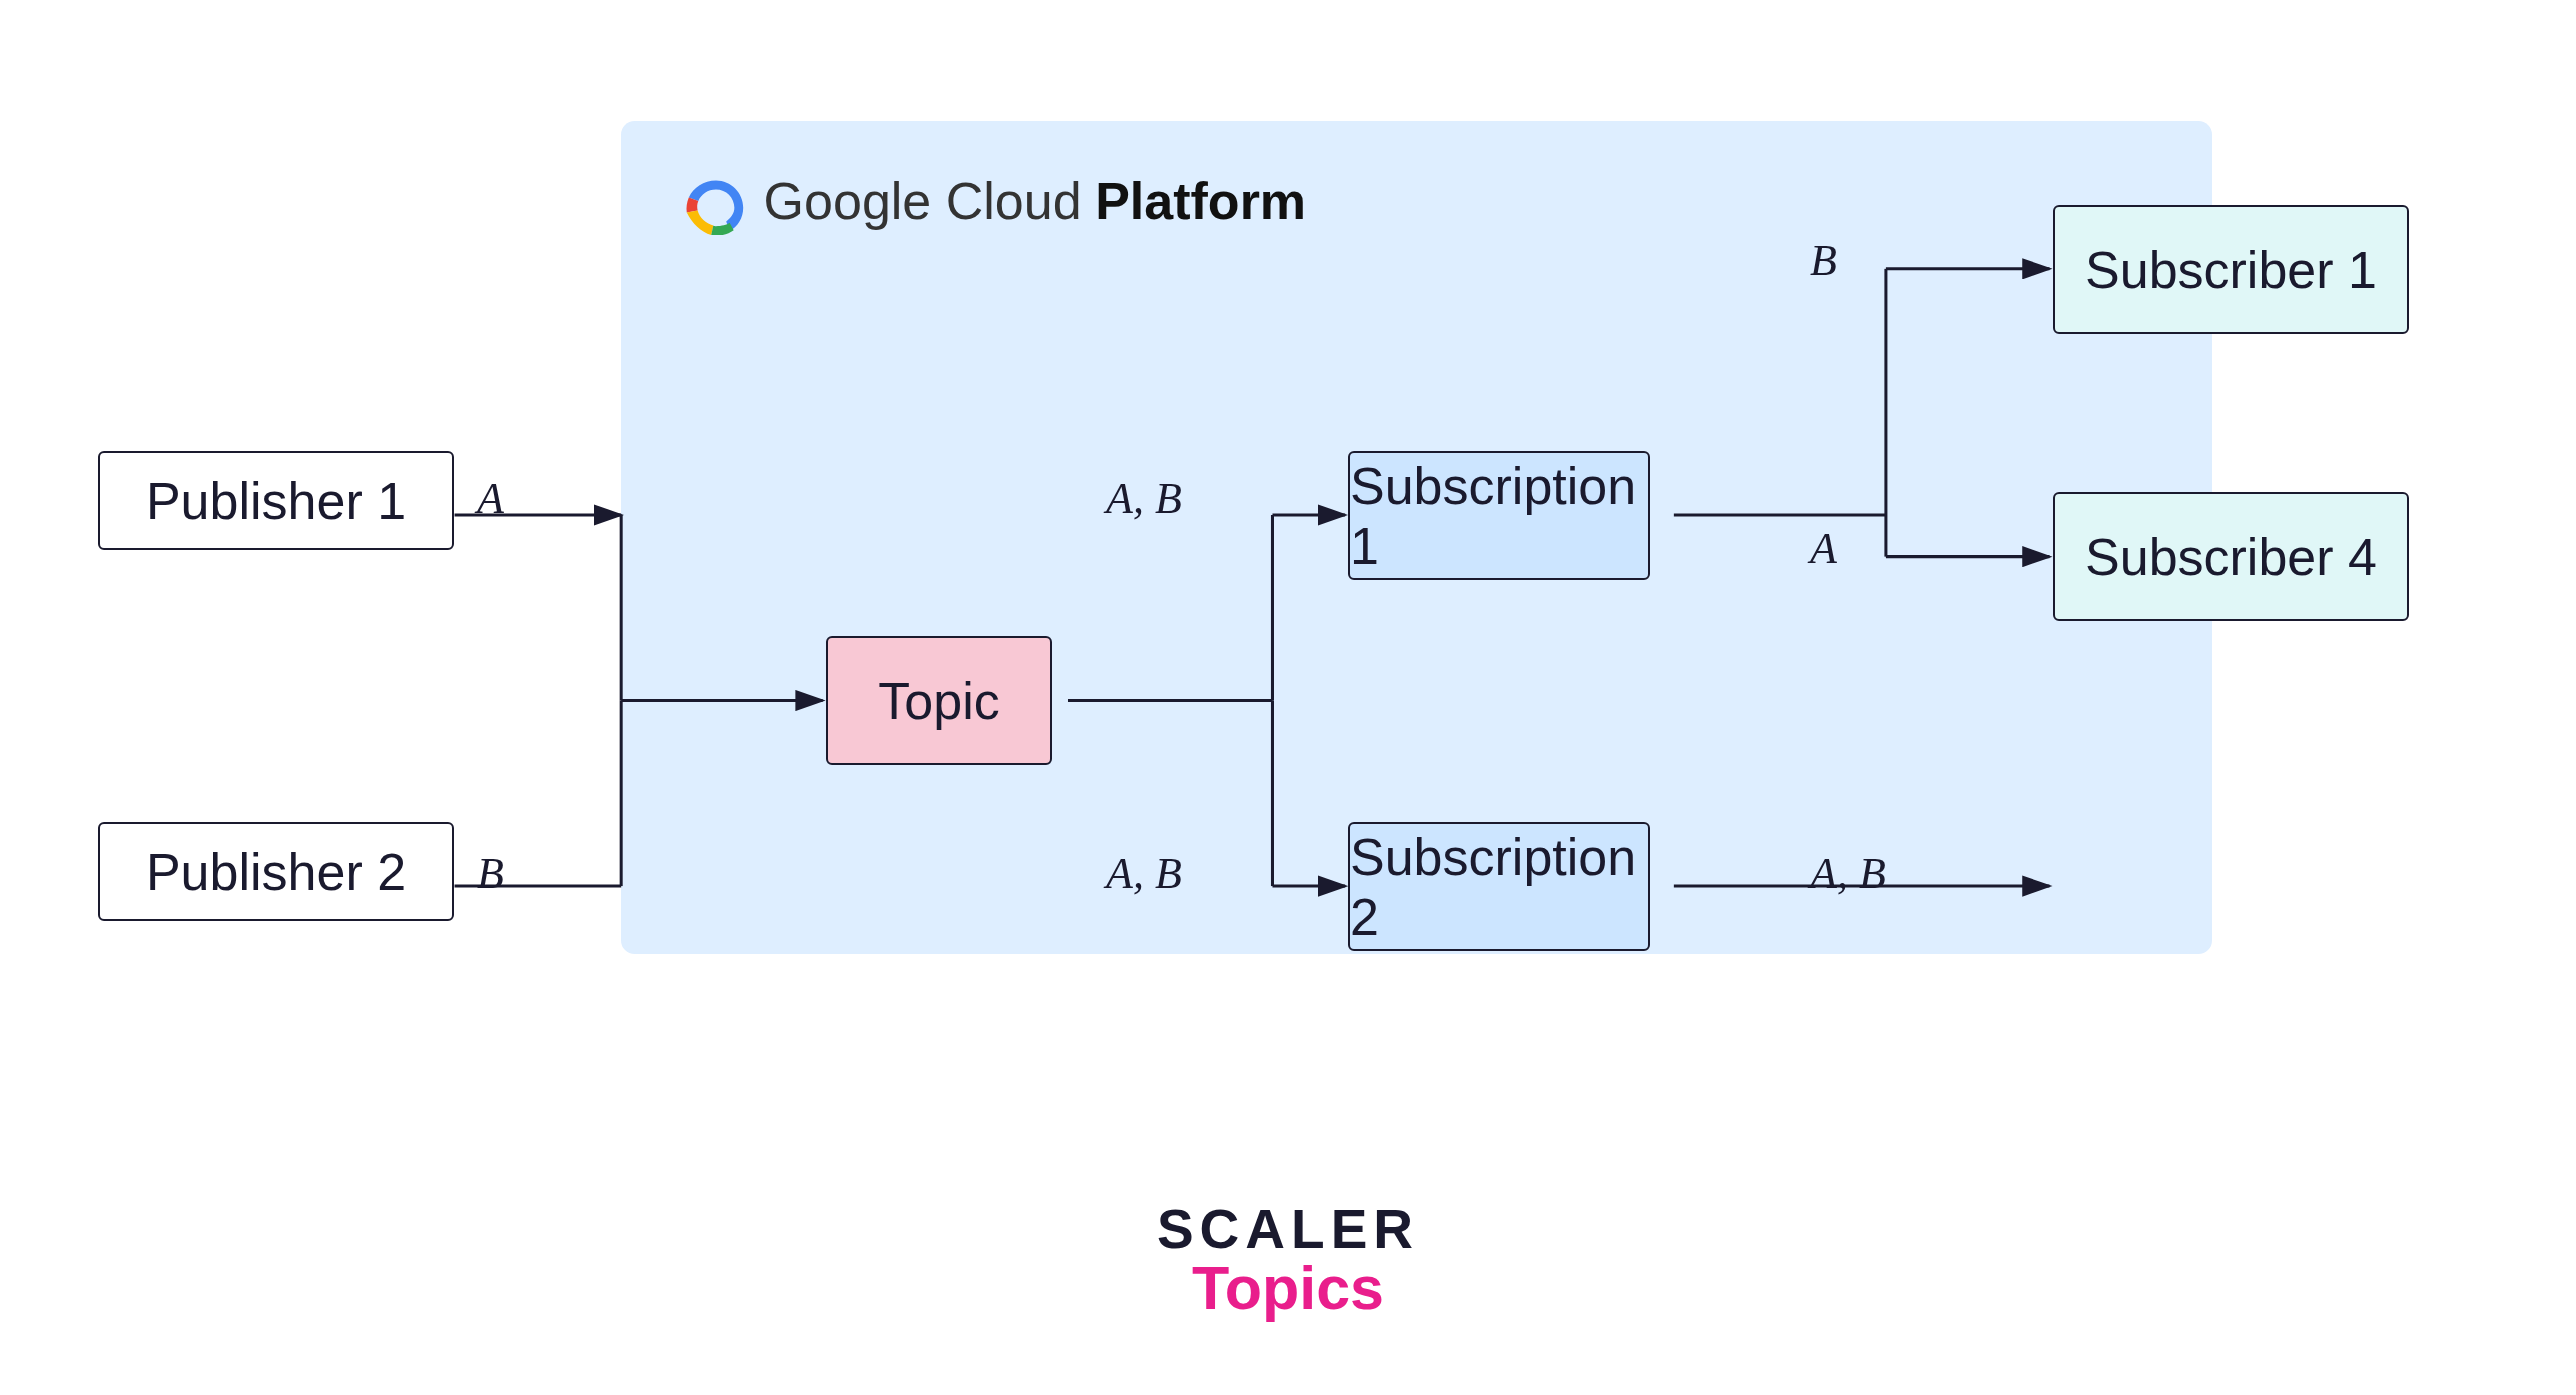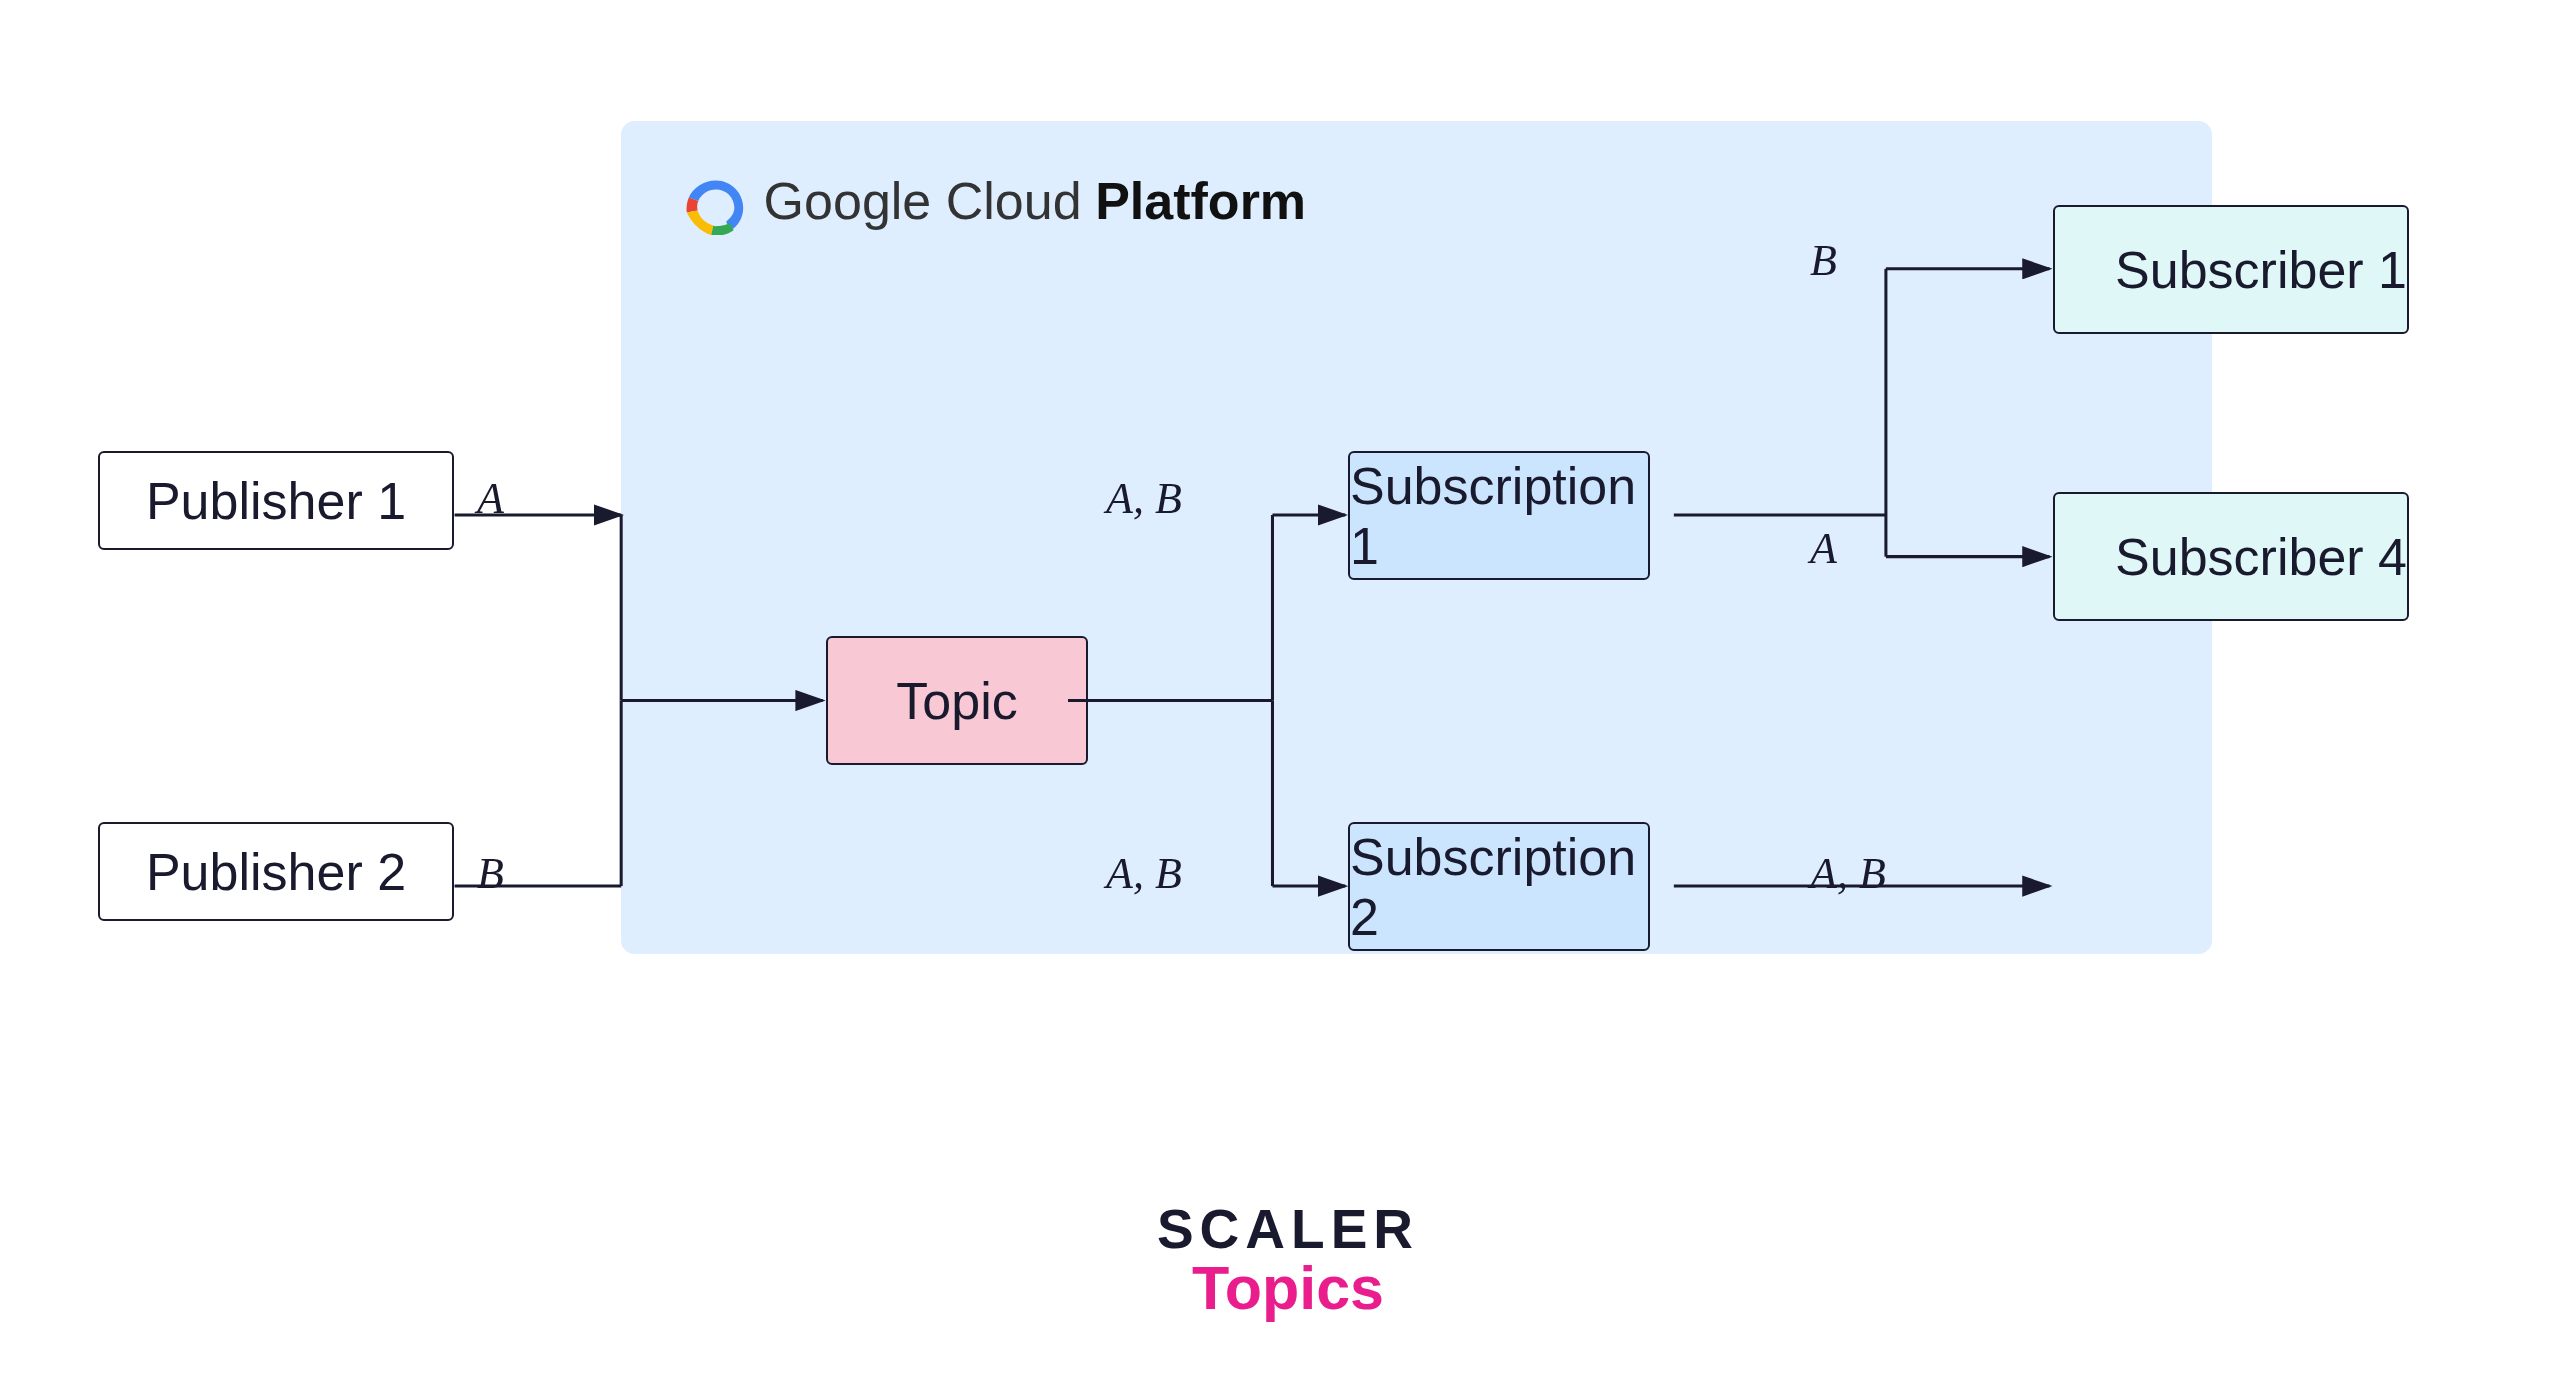--- a/index.html
+++ b/index.html
@@ -70,39 +70,38 @@
       color: #1a1a2e;
     }
 
     .publisher-box {
       width: 356px;
       height: 99px;
       background: #ffffff;
     }
 
     .topic-box {
-      width: 262px;
+      width: 226px;
       height: 129px;
       background: #f8c8d4;
       border-color: #1a1a2e;
     }
 
     .subscription-box {
       width: 302px;
       height: 129px;
       background: #cce5ff;
       border-color: #1a1a2e;
     }
 
     .subscriber-box {
       width: 356px;
       height: 129px;
       background: #e0f7f7;
       border-color: #1a1a2e;
-      justify-content: flex-end;
     }
 
     
     #publisher1 { top: 451px; left: 98px; }
     #publisher2 { top: 822px; left: 98px; }
     #topic { top: 636px; left: 826px; }
     #subscription1 { top: 451px; left: 1348px; }
     #subscription2 { top: 822px; left: 1348px; }
     #subscriber1 { top: 205px; left: 2053px; }
     #subscriber2 { top: 492px; left: 2053px; }

